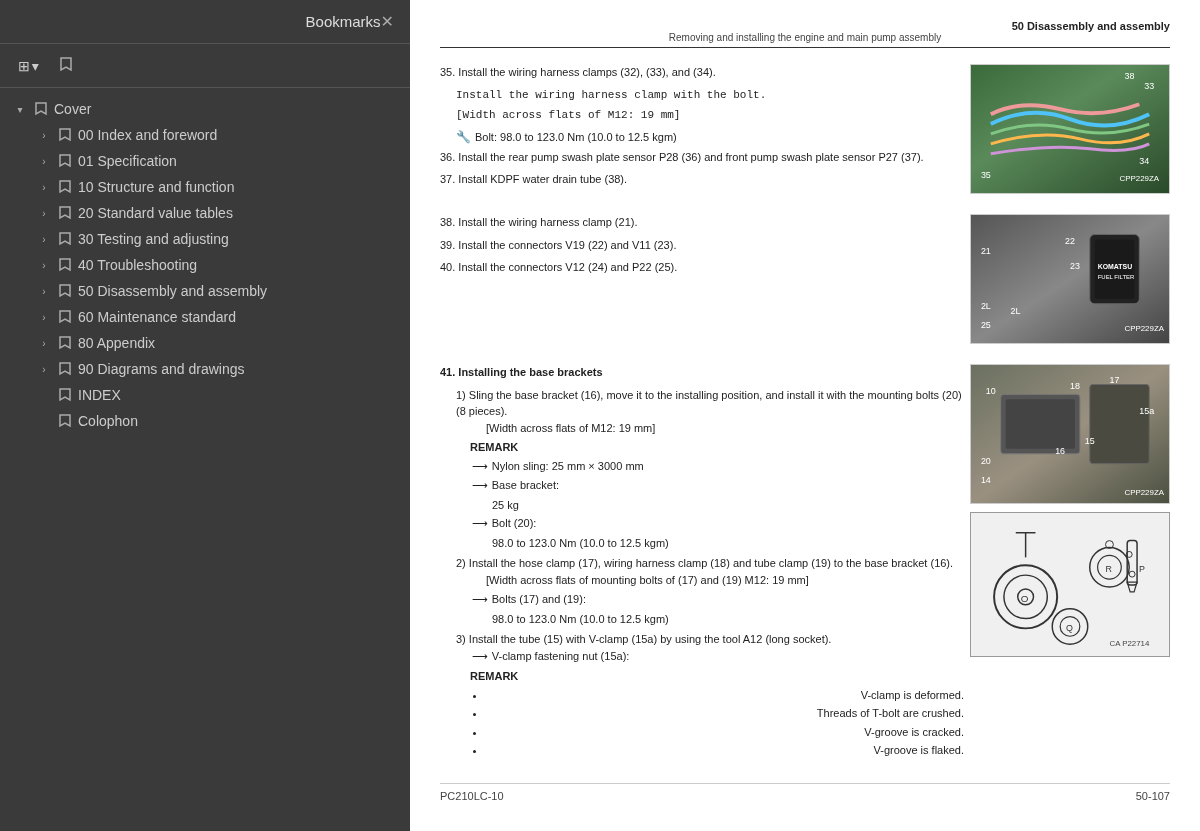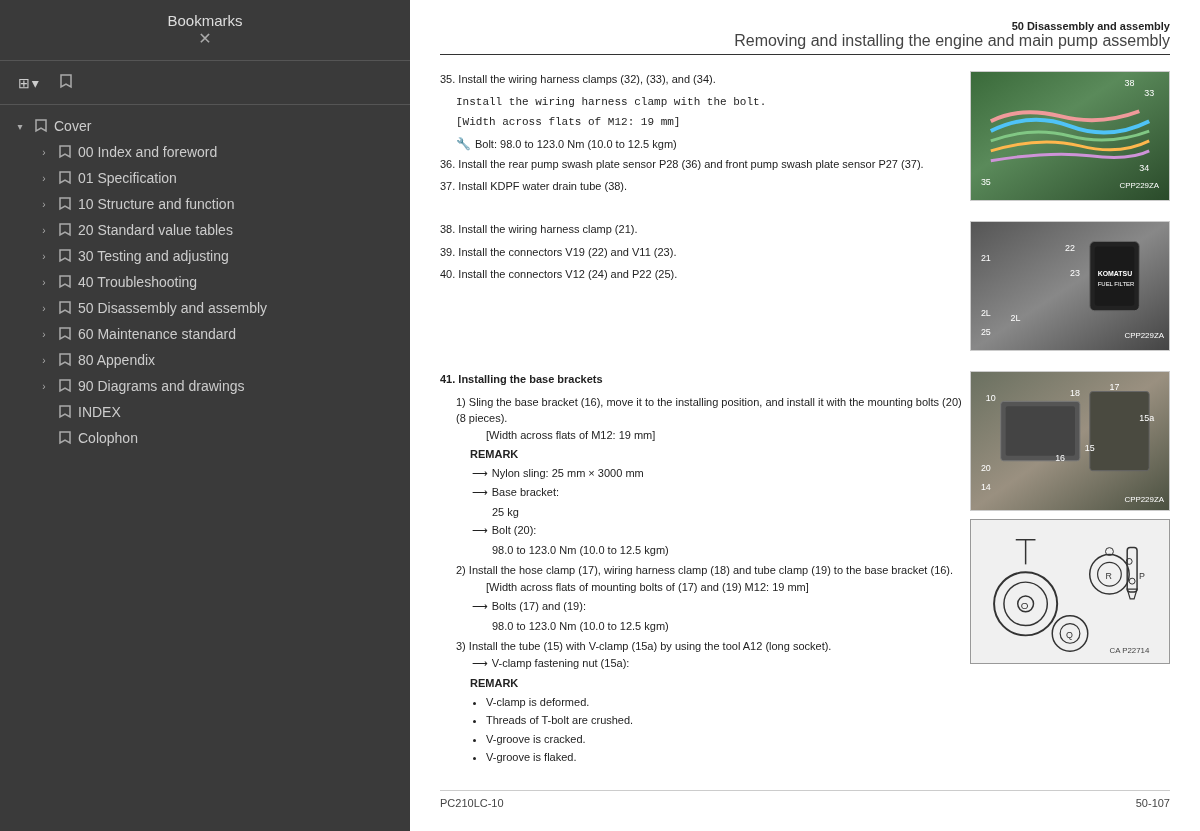--- a/index.html
+++ b/index.html
@@ -24,21 +24,20 @@
       position: relative;
     }
 
     .sidebar-header {
       display: flex;
       align-items: center;
       justify-content: flex-end;
       padding: 12px 16px;
       background: #3a3a3a;
       border-bottom: 1px solid #555;
-      flex-direction: column;
     }
 
     .sidebar-title {
       color: #ddd;
       font-size: 15px;
       font-weight: normal;
     }
 
     .close-btn {
       color: #aaa;
@@ -159,22 +158,23 @@
       margin-bottom: 16px;
     }
 
     .page-header-title {
       font-size: 11px;
       font-weight: bold;
       color: #222;
     }
 
     .page-header-subtitle {
-      font-size: 16px;
+      font-size: 10px;
       color: #444;
+      text-align: center;
     }
 
     .content-body {
       font-size: 11px;
       color: #222;
       line-height: 1.5;
     }
 
     .content-row {
       display: flex;
@@ -238,20 +238,21 @@
       display: flex;
       align-items: baseline;
       gap: 4px;
       padding-left: 16px;
       margin-bottom: 3px;
     }
 
     .bullet-list {
       padding-left: 30px;
       margin-bottom: 4px;
+      text-align: right;
     }
 
     .bullet-list li {
       list-style: disc;
       margin-bottom: 2px;
       font-size: 11px;
     }
 
     .page-footer {
       display: flex;

